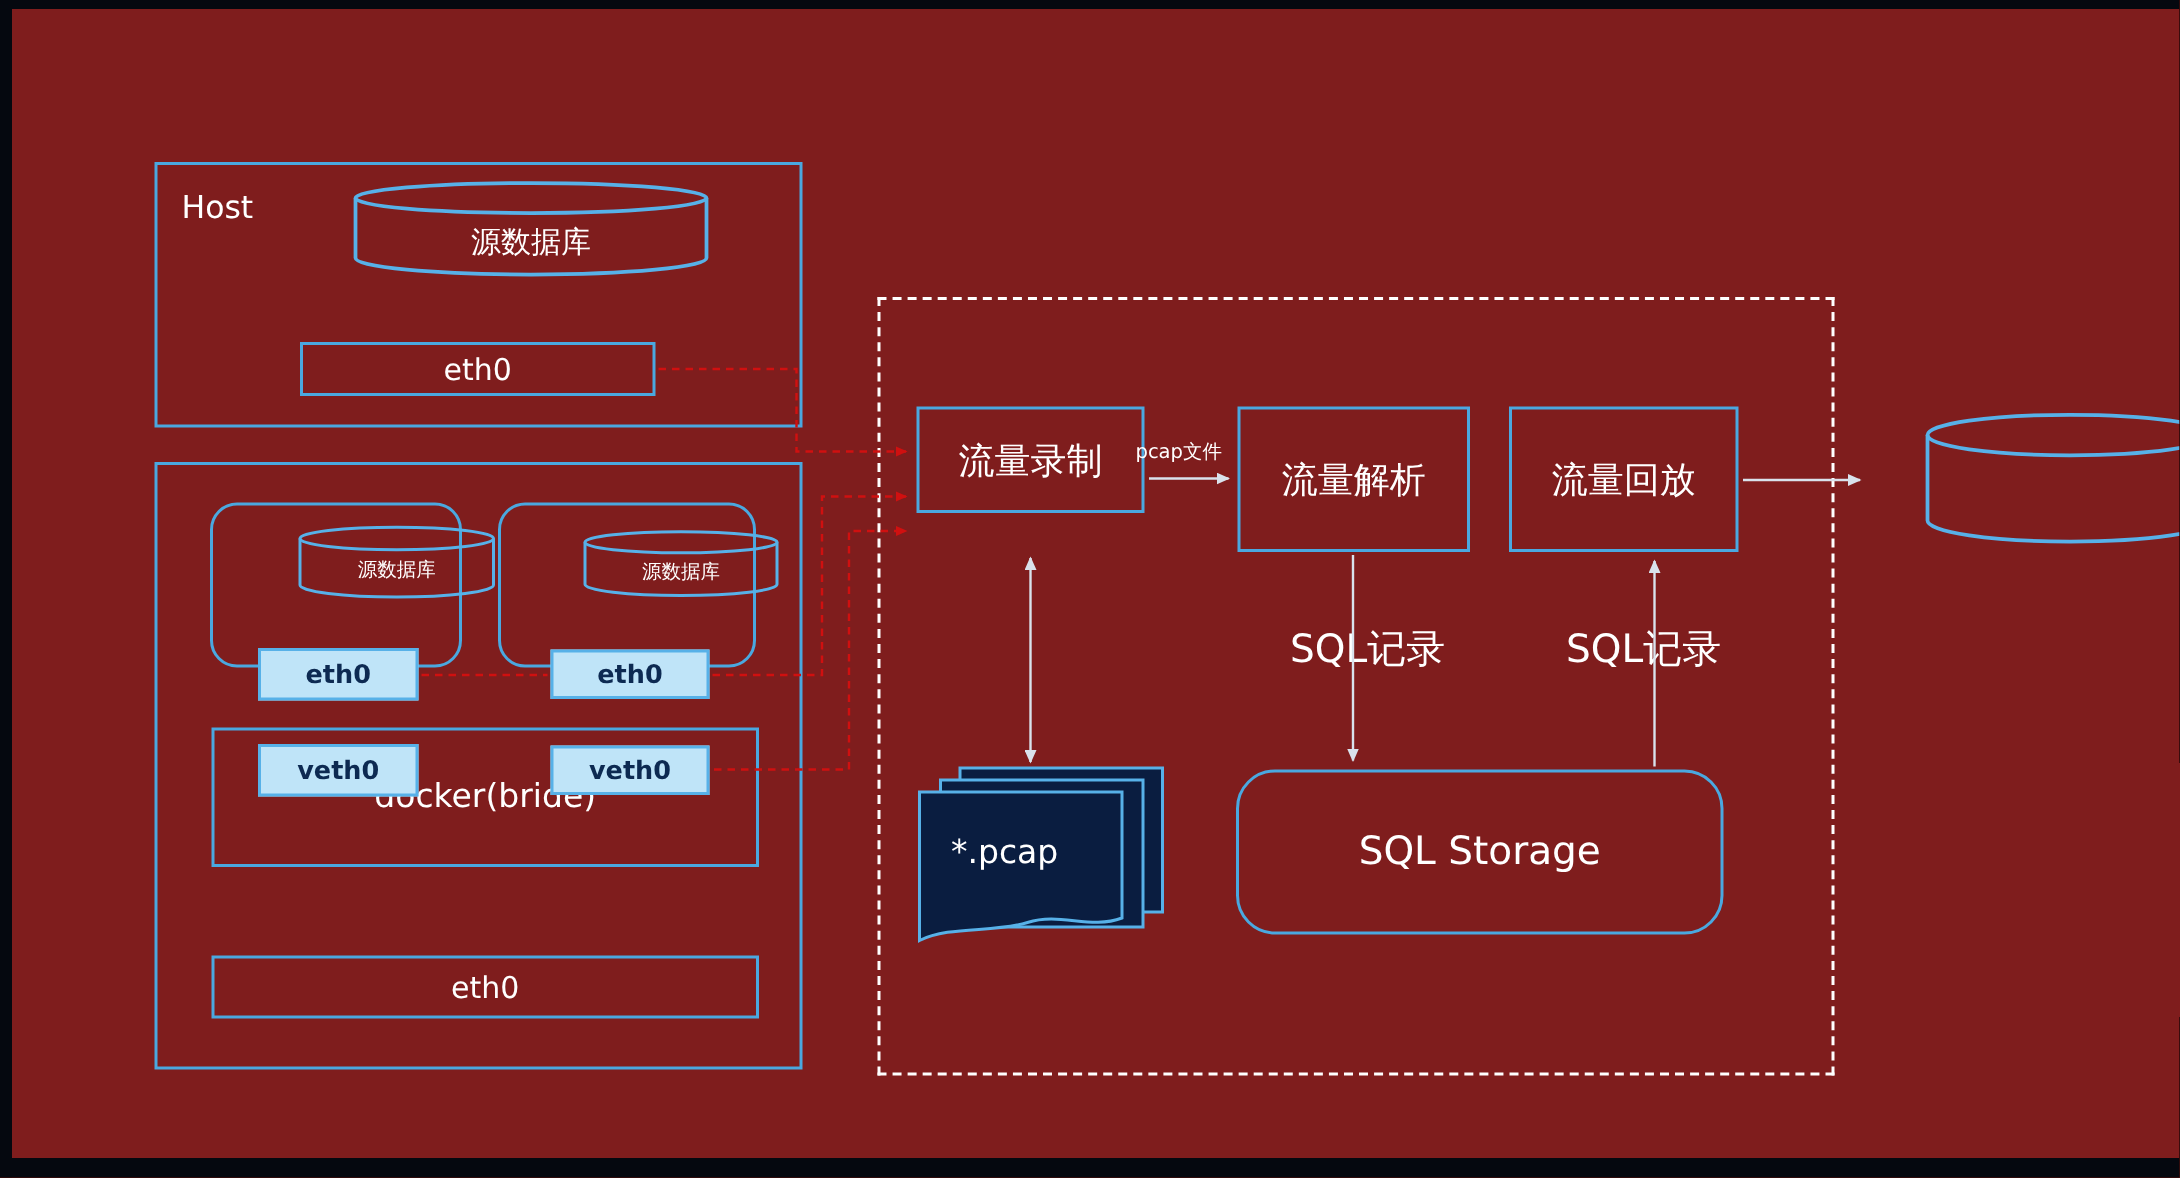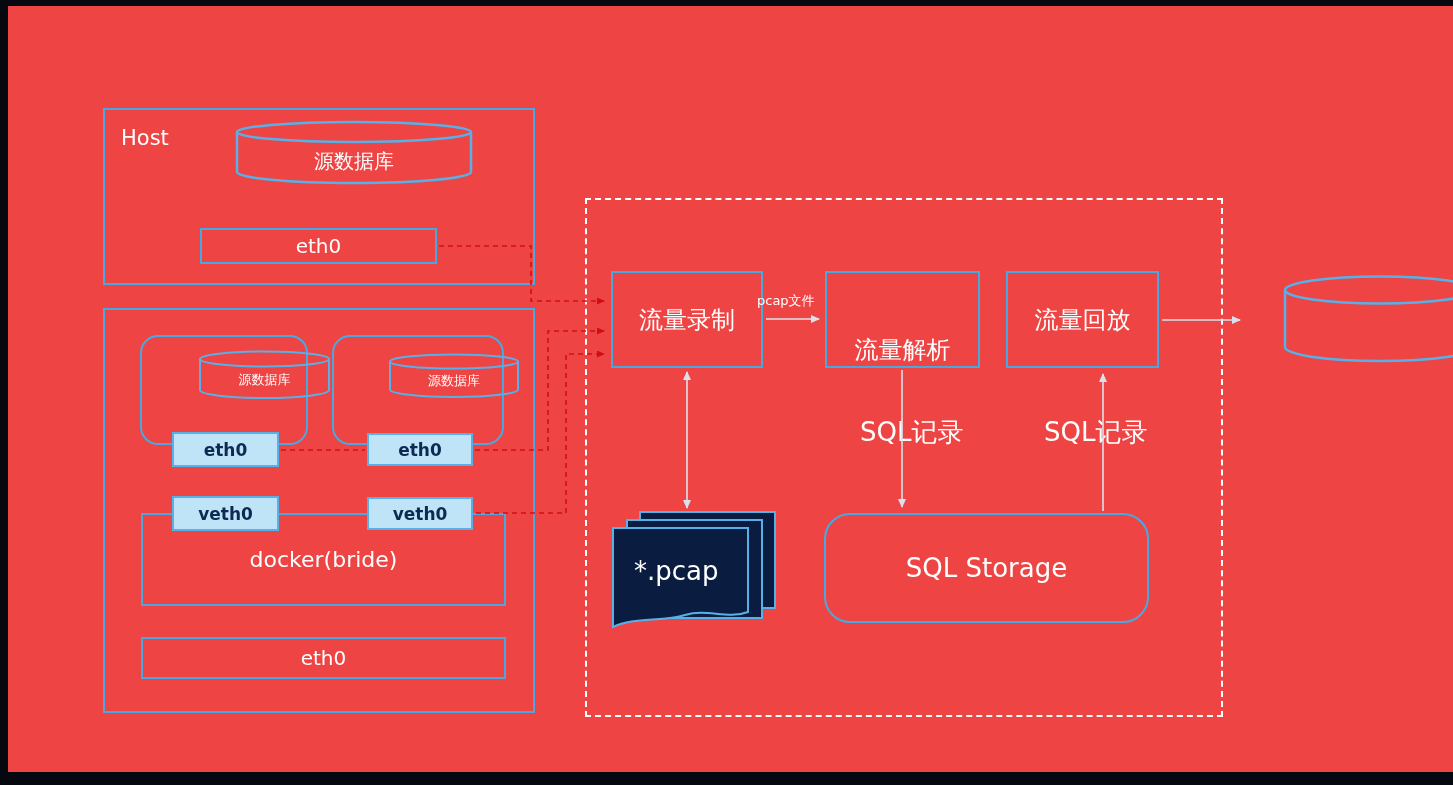--- a/index.html
+++ b/index.html
@@ -1,17 +1,17 @@
 <!DOCTYPE html>
 <html><head>
 <meta charset="utf-8">
 <style>
   html,body{margin:0;padding:0;background:#000;}
   body{font-family:"DejaVu Sans","Liberation Sans",sans-serif;}
-  #canvas{position:relative;width:1453px;height:785px;background:#ef4444;overflow:hidden;}
+  #canvas{position:relative;width:1453px;height:785px;background:#7f1d1d;overflow:hidden;}
   .box{position:absolute;border:2px solid #4aa8e0;box-sizing:border-box;background:transparent;}
   .dashed{border:2px dashed #ffffff;}
   .rounded{border-radius:18px;}
   .bigrounded{border-radius:26px;}
   .center{display:flex;align-items:center;justify-content:center;}
   .label{position:absolute;color:#ffffff;white-space:nowrap;}
   .wlabel{color:#ffffff;white-space:nowrap;}
   .cyl{position:absolute;margin-left:36px;}
   .cyl svg{position:absolute;left:0;top:0;width:100%;height:100%;}
   .cyl .cyl-label{position:absolute;left:0;right:0;text-align:center;color:#ffffff;white-space:nowrap;}
@@ -53,21 +53,21 @@
   </div>
 
   <div class="cyl" style="left:352px;top:353px;width:132px;height:46px;">
     <svg viewBox="0 0 132 46" preserveAspectRatio="none">
       <ellipse cx="66" cy="8.5" rx="64" ry="7" fill="none" stroke="#57b1e8" stroke-width="2"></ellipse>
       <path d="M2,8.5 V36.5 A64,7.5 0 0 0 130,36.5 V8.5" fill="none" stroke="#57b1e8" stroke-width="2"></path>
     </svg>
     <div class="cyl-label" style="top:19px;font-size:13px;">源数据库</div>
   </div>
 
-  <div class="box center" style="left:141px;top:513px;width:365px;height:93px;">
+  <div class="box center" style="left:141px;top:485px;width:365px;height:93px;">
     <span class="wlabel" style="font-size:22px;">docker(bride)</span>
   </div>
 
   <div class="box center" style="left:141px;top:637px;width:365px;height:42px;">
     <span class="wlabel" style="font-size:20px;">eth0</span>
   </div>
 
   <div class="port" style="left:172px;top:432px;width:107px;height:35px;font-size:17px;">
     <span>eth0</span>
   </div>
@@ -76,41 +76,41 @@
   </div>
   <div class="port" style="left:172px;top:496px;width:107px;height:35px;font-size:17px;">
     <span>veth0</span>
   </div>
   <div class="port" style="left:367px;top:497px;width:106px;height:33px;font-size:17px;">
     <span>veth0</span>
   </div>
 
   <div class="box dashed" style="left:585px;top:198px;width:638px;height:519px;"></div>
 
-  <div class="box center" style="left:611px;top:271px;width:152px;height:97px;">
+  <div class="box center" style="left:611px;top:271px;width:152px;height:71px;">
     <span class="wlabel" style="font-size:24px;">流量录制</span>
   </div>
-  <div class="box center" style="left:825px;top:271px;width:155px;height:97px;align-items:flex-end;">
+  <div class="box center" style="left:825px;top:271px;width:155px;height:97px;">
     <span class="wlabel" style="font-size:24px;">流量解析</span>
   </div>
   <div class="box center" style="left:1006px;top:271px;width:153px;height:97px;">
     <span class="wlabel" style="font-size:24px;">流量回放</span>
   </div>
 
   <div class="label" style="left:757px;top:292px;font-size:13px;">pcap文件</div>
   <div class="label" style="left:860px;top:415px;font-size:26px;">SQL记录</div>
   <div class="label" style="left:1044px;top:415px;font-size:26px;">SQL记录</div>
 
   <div style="position:absolute;left:608px;top:510px;width:182px;height:132px;">
     <svg viewBox="0 0 182 132" style="position:absolute;left:0;top:0;width:100%;height:100%;">
       <rect x="32" y="2" width="135" height="96" fill="#0a1d40" stroke="#57b1e8" stroke-width="2"></rect>
       <rect x="19" y="10" width="135" height="98" fill="#0a1d40" stroke="#57b1e8" stroke-width="2"></rect>
       <path d="M5,18 H140 V102 C119,110 99,98 77,105 C55,112 25,107 5,117 Z" fill="#0a1d40" stroke="#57b1e8" stroke-width="2"></path>
     </svg>
-    <div class="label" style="left:26px;top:46px;font-size:26px;">*.pcap</div>
+    <div class="label" style="left:26px;top:46px;font-size:22px;">*.pcap</div>
   </div>
 
   <div class="box bigrounded center" style="left:824px;top:513px;width:325px;height:110px;">
     <span class="wlabel" style="font-size:26px;">SQL Storage</span>
   </div>
 
   <div class="cyl" style="left:1246px;top:274px;width:196px;height:92px;">
     <svg viewBox="0 0 196 92" preserveAspectRatio="none">
       <ellipse cx="98" cy="16" rx="95" ry="13.5" fill="none" stroke="#57b1e8" stroke-width="2.5"></ellipse>
       <path d="M3,16 V73 A95,14 0 0 0 193,73 V16" fill="none" stroke="#57b1e8" stroke-width="2.5"></path>

